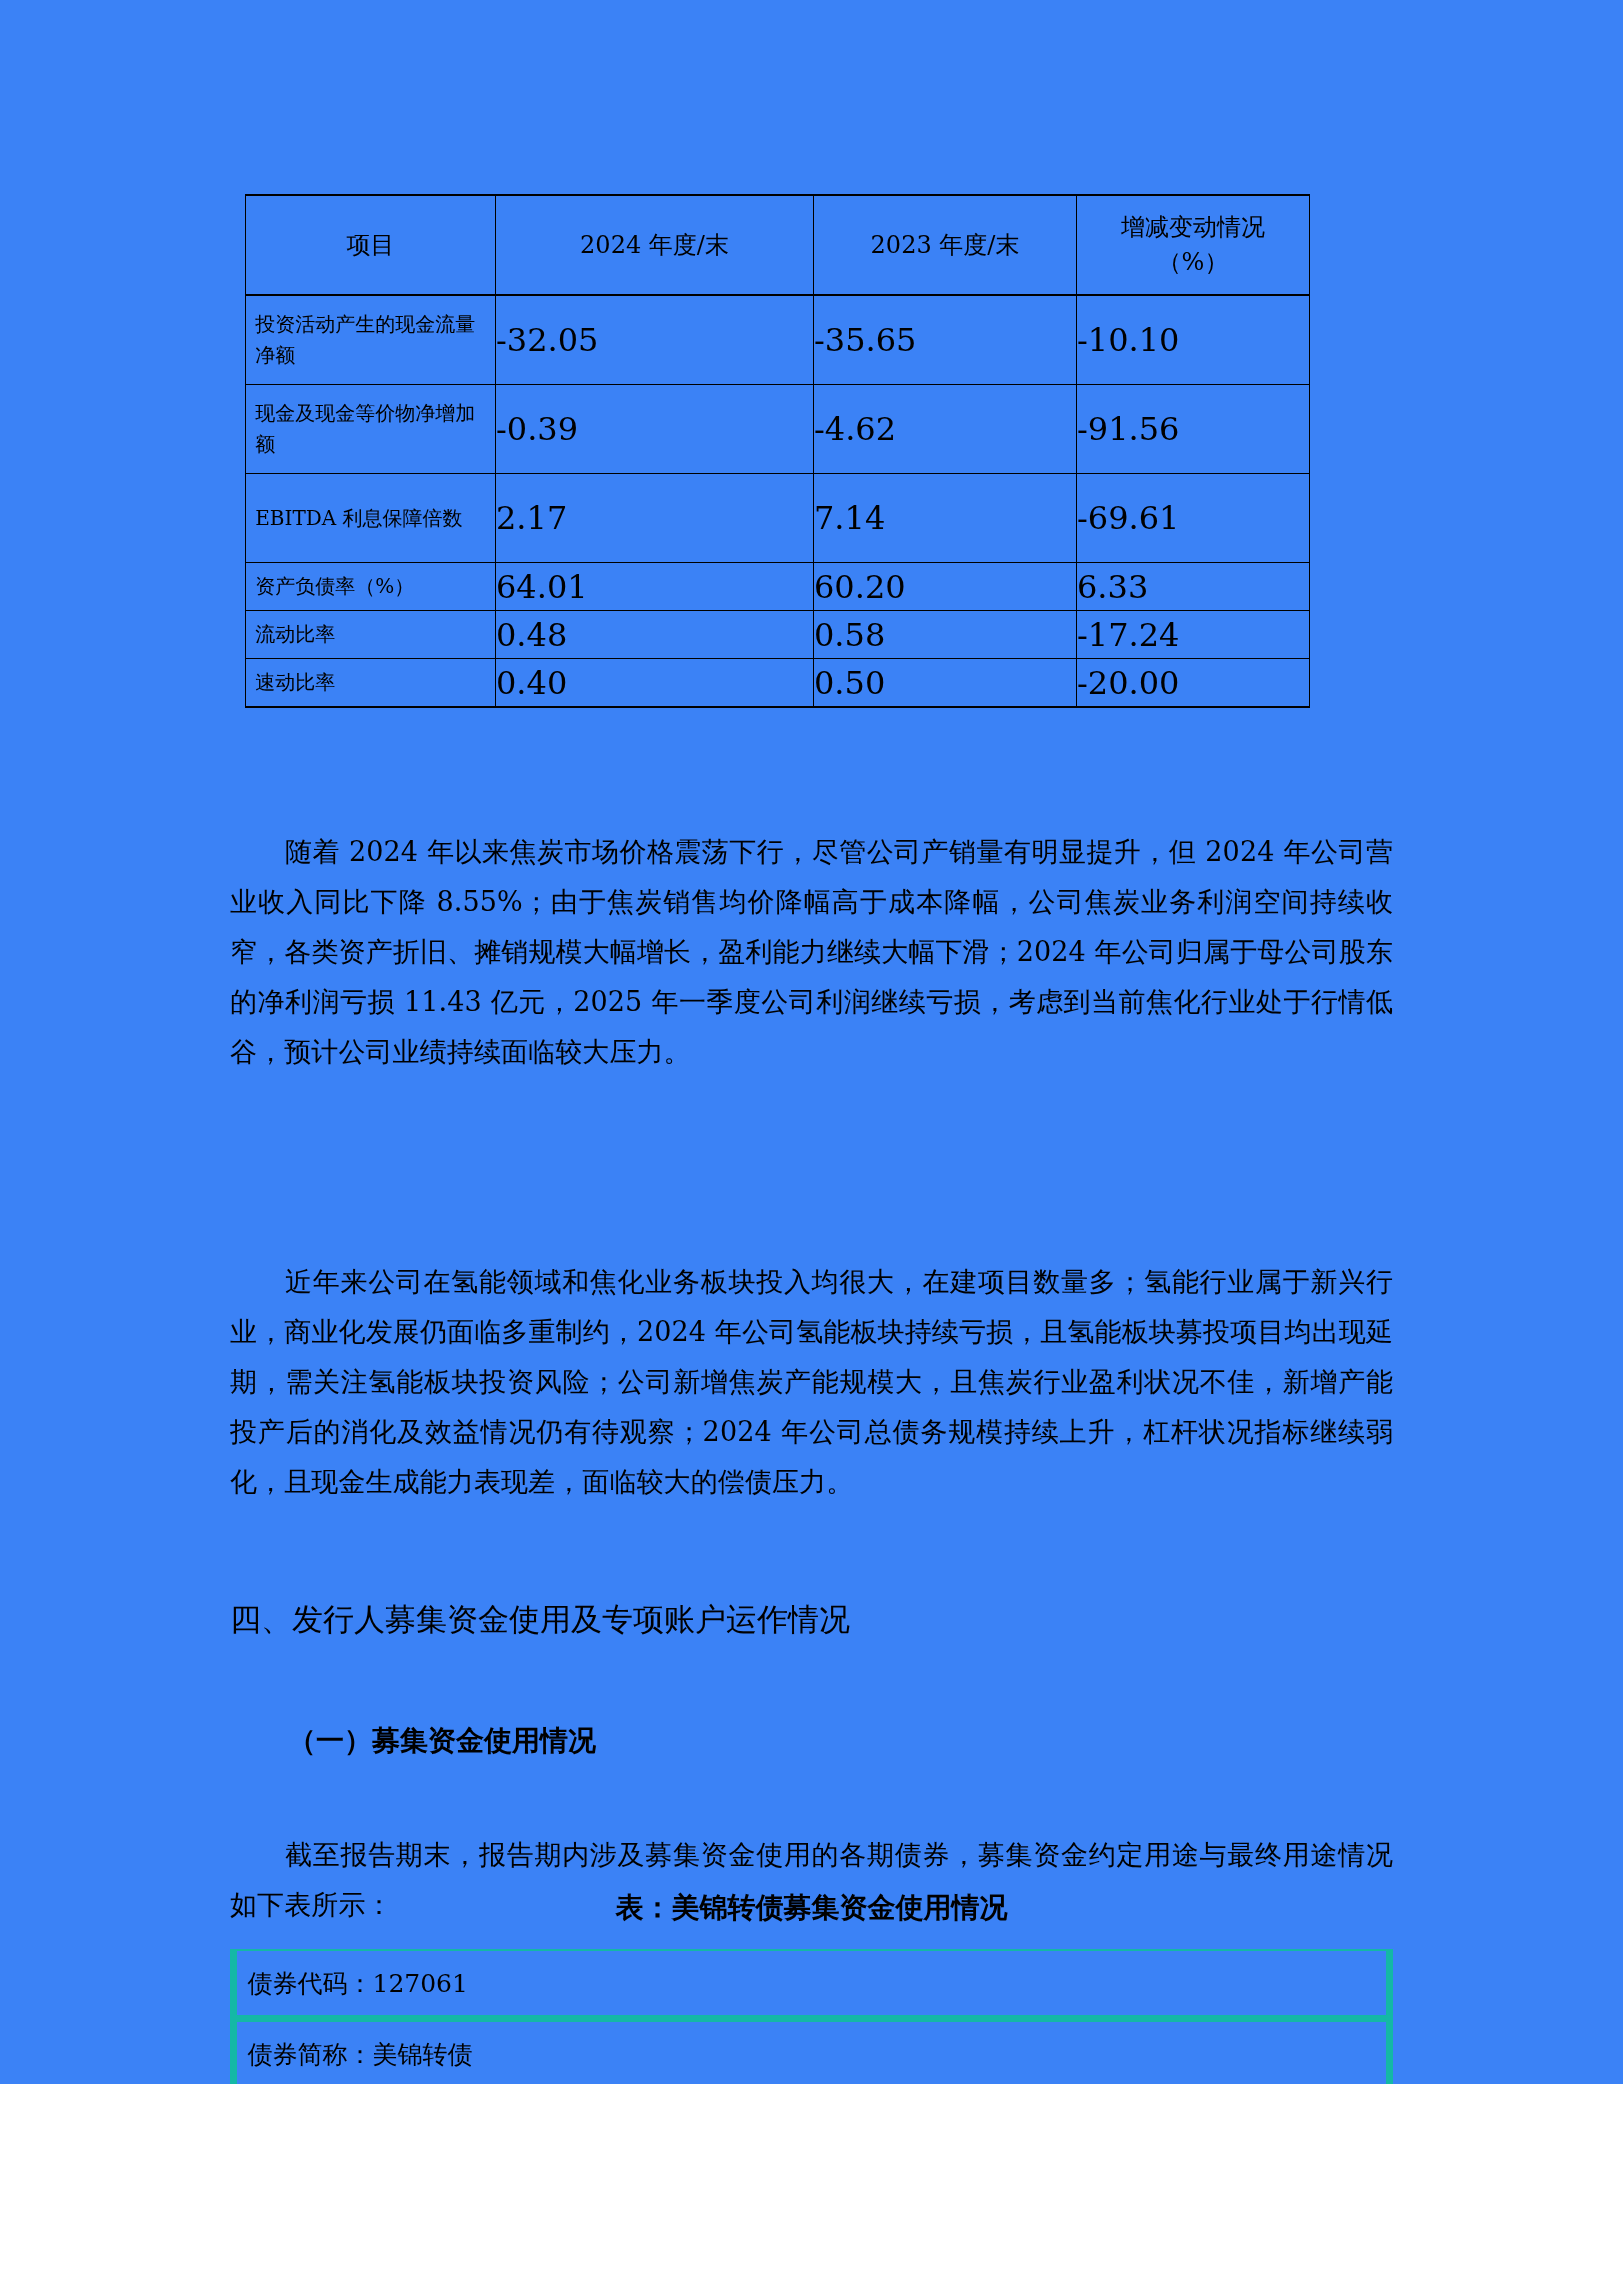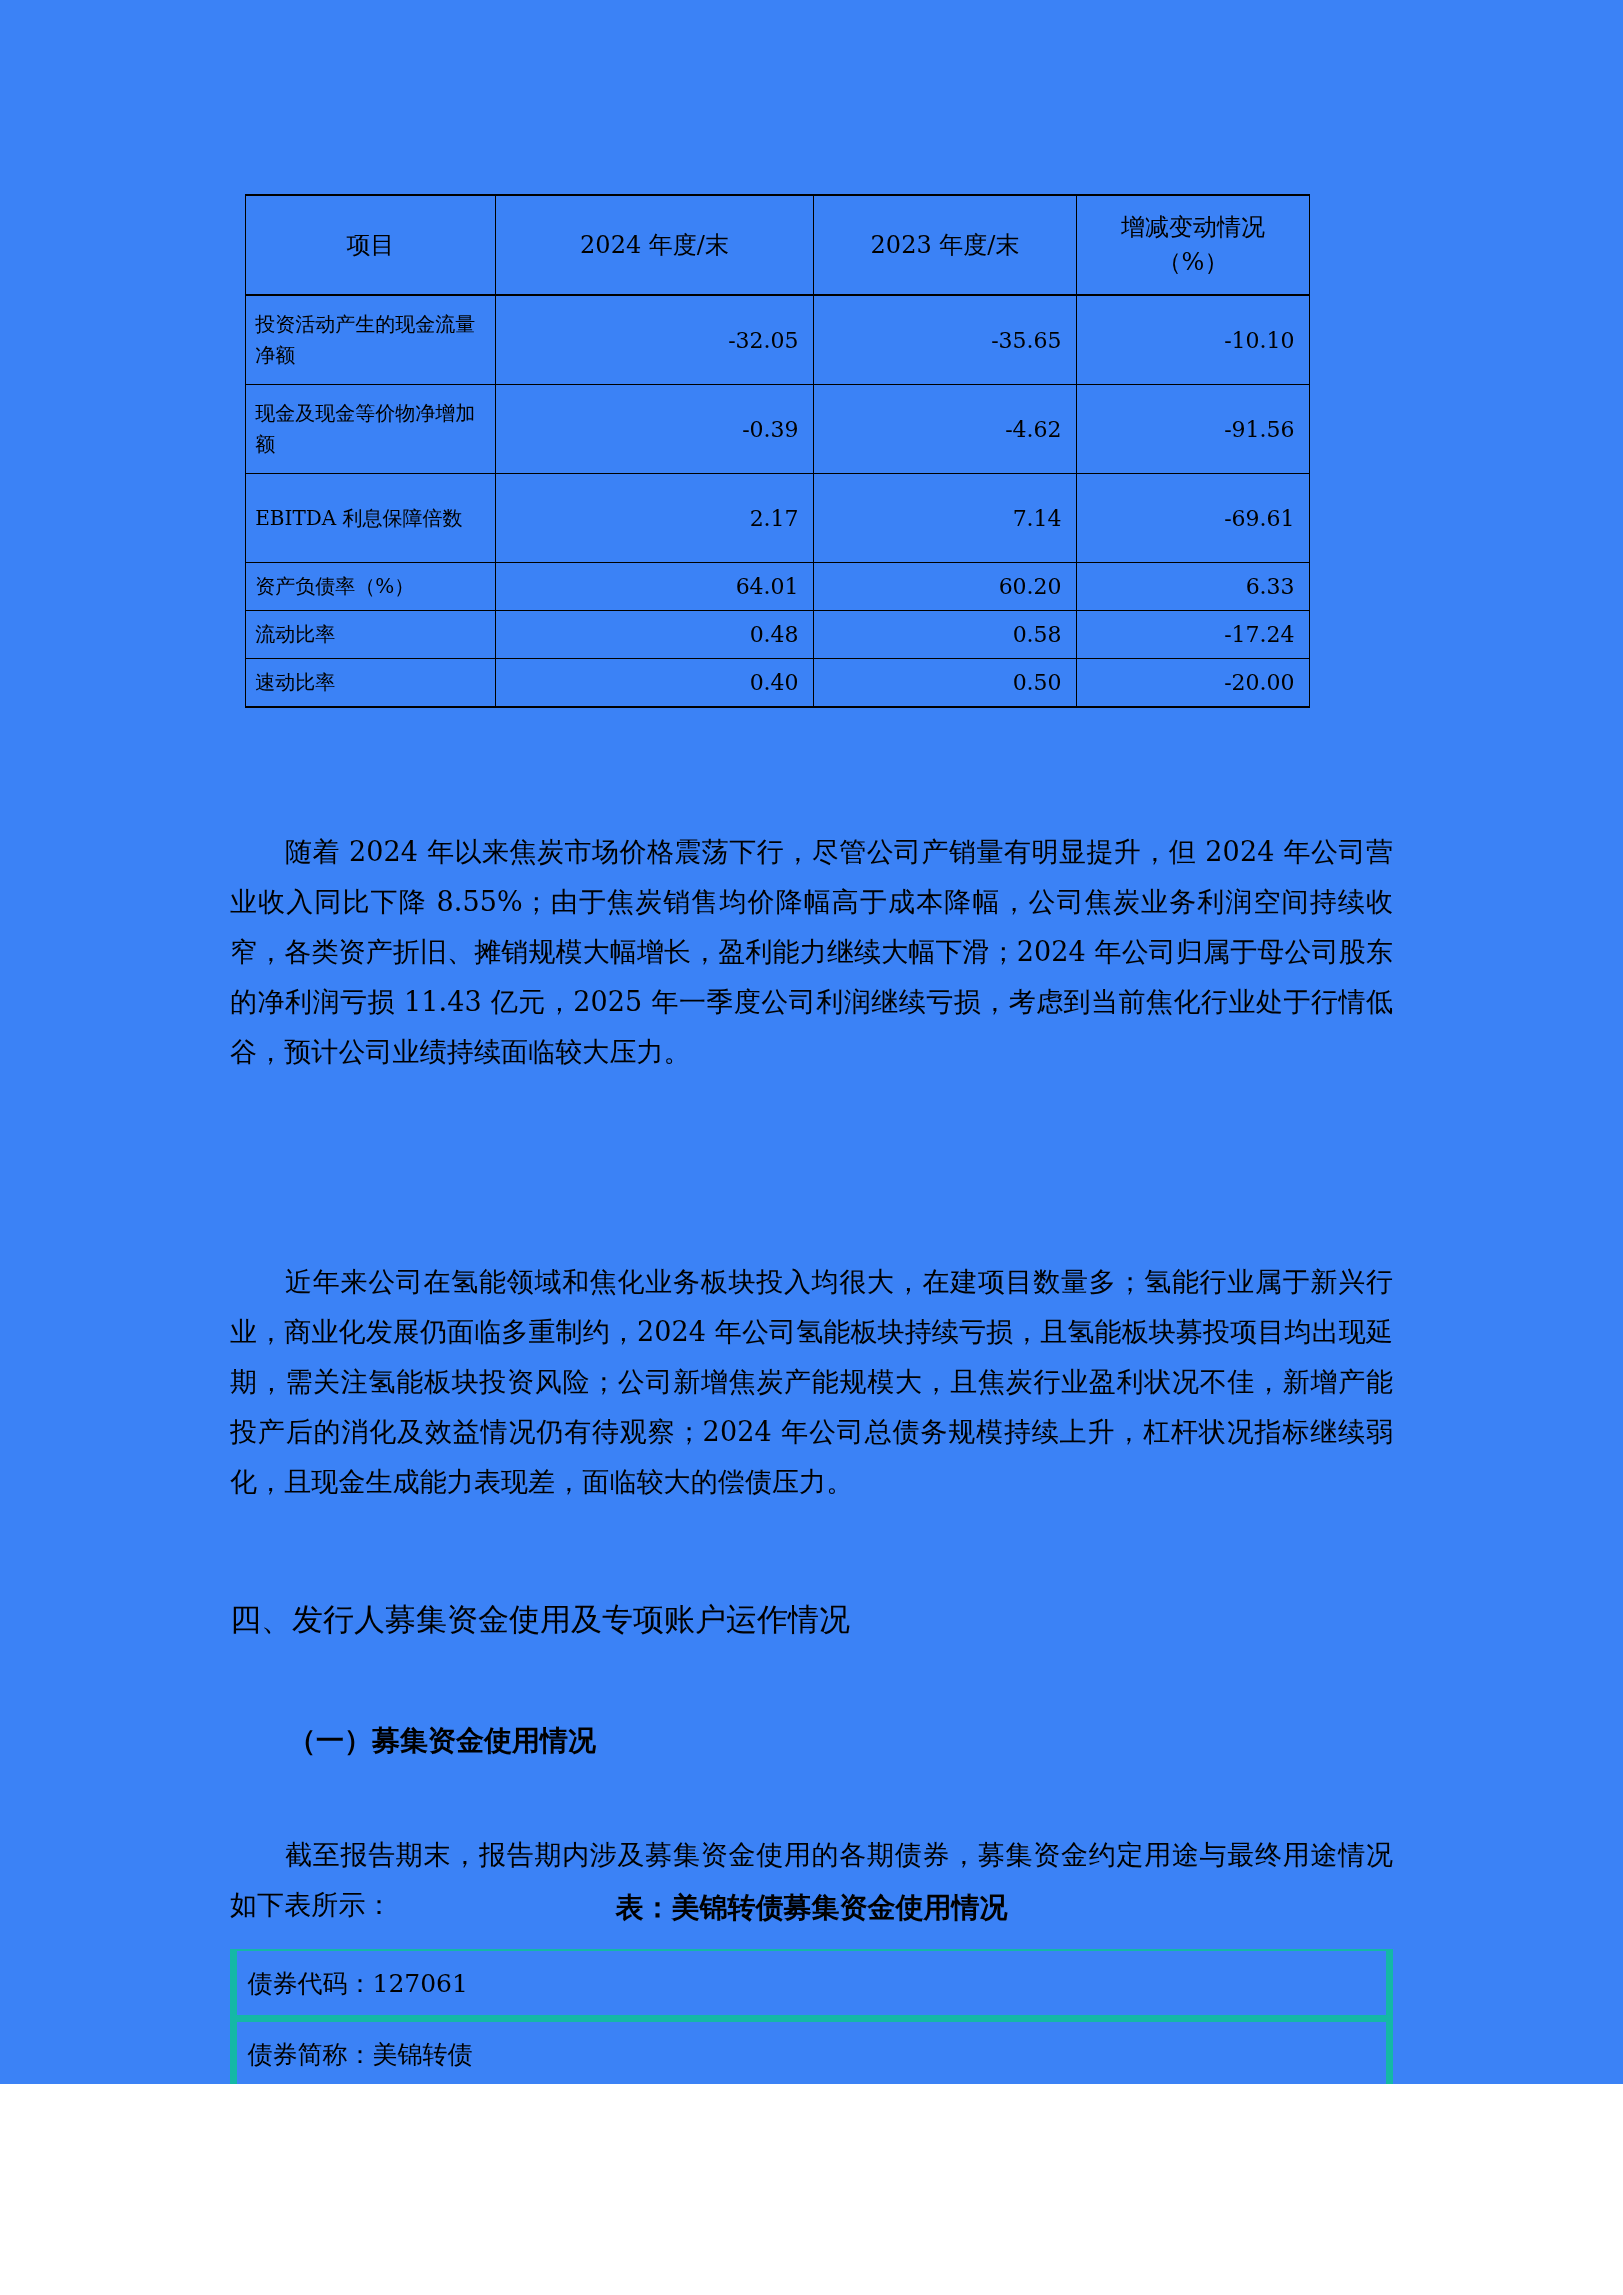--- a/index.html
+++ b/index.html
@@ -49,23 +49,22 @@
   }
   table.fin tr.last td { border-bottom-width: 2.6px; }
   table.fin td.item {
     text-align: left;
     padding-left: 9.2px;
     padding-right: 8px;
     font-size: 20px;
     line-height: 1.55;
   }
   table.fin td.num {
-    text-align: right;
     padding-right: 14.4px;
-    font-size: 22px;
+    font-size: 32px;
   }
   table.fin tr.tall td { height: 88px; }
   table.fin tr.short td { height: 47px; }
   .hdr-2line { display: block; }
 
   
   .para {
     position: absolute;
     width: 1163px;
     left: 230px;

